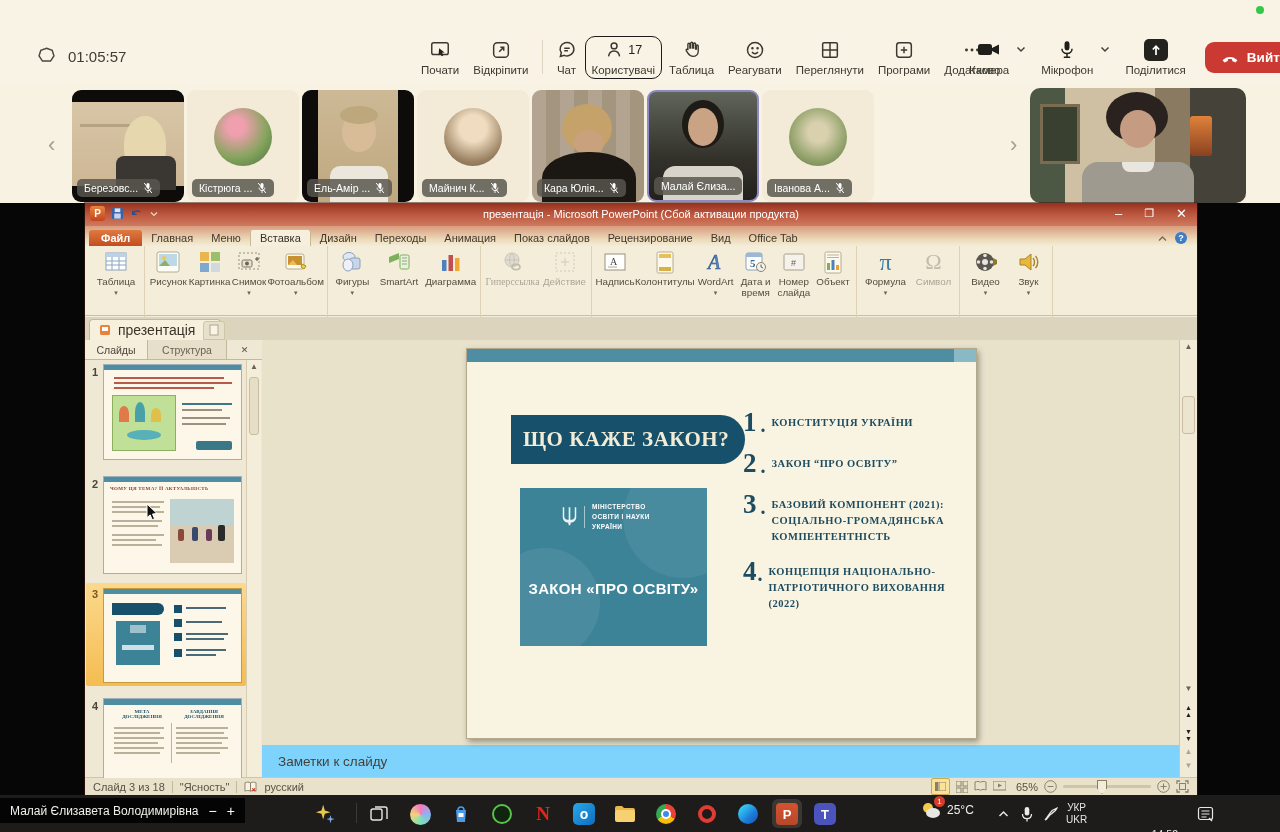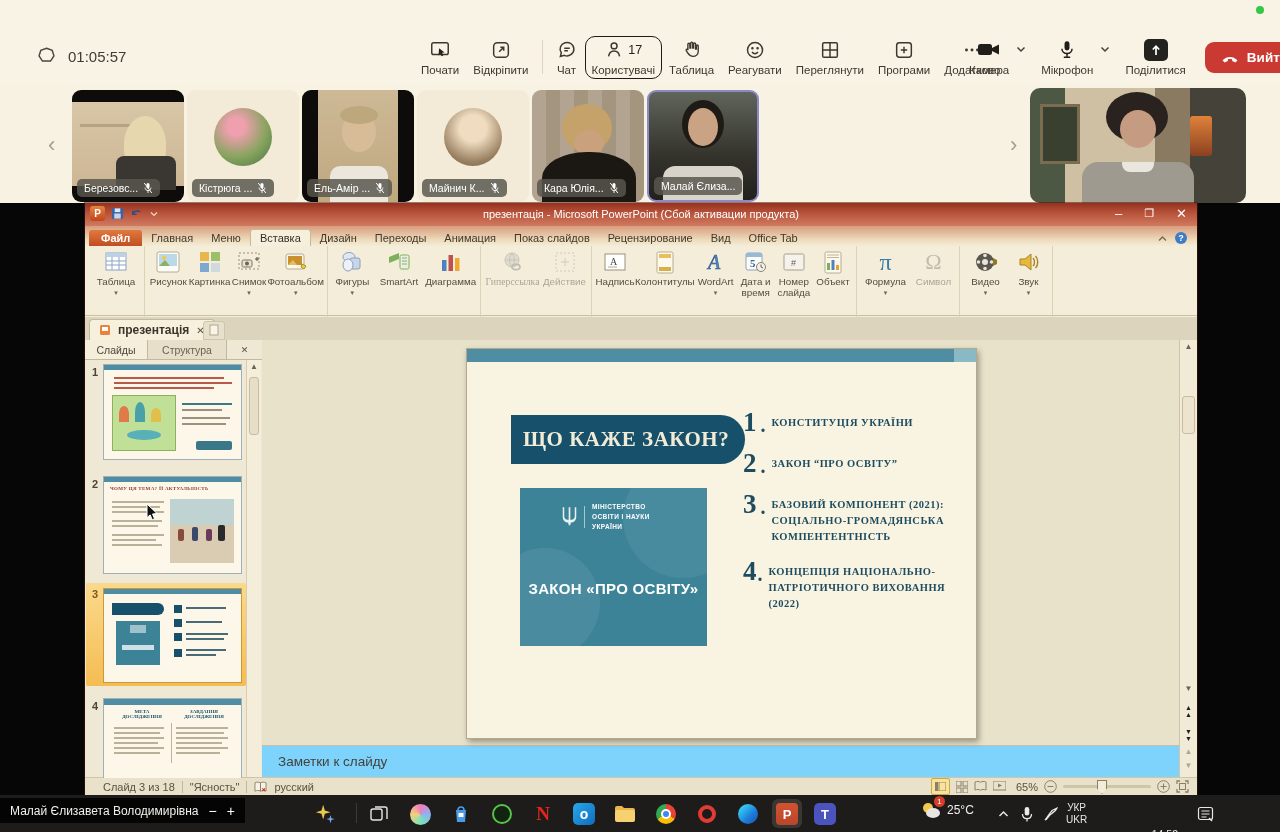--- a/index.html
+++ b/index.html
@@ -292,20 +292,31 @@
     <div class="namepill">
       <span>Кара Юлія...</span>
       <svg width="10" height="12" viewBox="0 0 12 14">
           <rect x="4.2" y="1" width="3.6" height="6.5" rx="1.8" fill="#fff"></rect>
           <path d="M2.5 6.5c0 2.2 1.6 3.6 3.5 3.6s3.5-1.4 3.5-3.6M6 10.5V13" stroke="#fff" stroke-width="1.1" fill="none"></path>
           <path d="M1.5 1l9 12" stroke="#fff" stroke-width="1.2"></path>
         </svg>
     </div>
   </div>
 
+  <div class="tile light" style="left:762px;">
+    <div class="avatar" style="background:radial-gradient(circle at 50% 42%,#d9d0ae 22%,#93a36c 62%,#5d7347);"></div>
+    <div class="namepill">
+      <span>Іванова А...</span>
+      <svg width="10" height="12" viewBox="0 0 12 14">
+          <rect x="4.2" y="1" width="3.6" height="6.5" rx="1.8" fill="#fff"></rect>
+          <path d="M2.5 6.5c0 2.2 1.6 3.6 3.5 3.6s3.5-1.4 3.5-3.6M6 10.5V13" stroke="#fff" stroke-width="1.1" fill="none"></path>
+          <path d="M1.5 1l9 12" stroke="#fff" stroke-width="1.2"></path>
+        </svg>
+    </div>
+  </div>
 
 
   <div class="abs" style="left:1030px;top:88px;width:216px;height:115px;border-radius:10px;overflow:hidden;
        background:linear-gradient(90deg,#4d5844 0 16%,#cfc0a3 16% 58%,#8a7a62 58% 74%,#45423a 74%);">
     <div class="abs" style="left:160px;top:28px;width:22px;height:40px;background:linear-gradient(180deg,#e0823a,#8a4120);border-radius:3px;"></div>
     <div class="abs" style="left:10px;top:16px;width:34px;height:54px;background:#39402f;border:3px solid #7a6c50;"></div>
     <div class="abs" style="left:76px;top:4px;width:62px;height:50px;border-radius:50%;background:#2a2episode21e;background:#2a221e;"></div>
     <div class="abs" style="left:90px;top:22px;width:36px;height:38px;border-radius:50%;background:#c59c82;"></div>
     <div class="abs" style="left:52px;top:74px;width:112px;height:42px;border-radius:16px 16px 0 0;background:#9e9a90;"></div>
     <div class="abs" style="left:92px;top:74px;width:32px;height:10px;background:#e9e6df;border-radius:0 0 8px 8px;"></div>
@@ -592,21 +603,21 @@
         <div class="rgl">Мультимедиа</div>
       </div>
     </div>
 
     <div class="abs" style="left:0;top:114px;width:1112px;height:23px;background:#ddd4bd;border-bottom:1px solid #c2b89c;">
       <div class="flex" style="position:absolute;left:4px;top:2px;height:20px;background:#f6f0dd;border:1px solid #c2b89c;border-bottom:none;border-radius:4px 4px 0 0;align-items:center;gap:7px;padding:0 9px;">
         <svg width="12" height="12" viewBox="0 0 12 12">
             <rect x="1" y="1" width="10" height="10" rx="1.5" fill="#e8833e"></rect>
             <rect x="3" y="3" width="6" height="4" fill="#fff"></rect>
           </svg>
-        <span style="font-size:12px;font-weight:bold;color:#3c332a;">презентація</span>
+        <span style="font-size:14px;font-weight:normal;color:#3c332a;">презентація</span>
         <span style="font-size:10px;color:#5a5143;">✕</span>
       </div>
       <div style="position:absolute;left:118px;top:4px;width:20px;height:17px;background:#e7e0ca;border:1px solid #cfc5a9;border-radius:3px 3px 0 0;">
         <svg width="10" height="12" viewBox="0 0 10 12" style="margin:2px auto;">
             <rect x="1" y="1" width="8" height="10" fill="#f8f4e8" stroke="#b0a68c"></rect>
           </svg>
       </div>
     </div>
 
     <div class="abs" style="left:0;top:137px;width:177px;height:440px;background:#efe8d4;border-right:1px solid #c2b89c;">
@@ -633,21 +644,21 @@
     </div>
 
     <div class="abs" style="left:177px;top:542px;width:917px;height:32px;background:#7dd3fc;border-top:1px solid #c9bfa4;">
       <span style="position:absolute;left:16px;top:8px;font-size:13.5px;color:#45413a;">Заметки к слайду</span>
     </div>
     <div class="abs" style="left:1094px;top:542px;width:17px;height:32px;background:#f1ead7;border-left:1px solid #cfc5a9;">
       <div style="text-align:center;font-size:8px;color:#b0a68c;line-height:13px;">▲</div>
       <div style="text-align:center;font-size:8px;color:#b0a68c;line-height:16px;">▼</div>
     </div>
 
-    <div class="abs flex" style="left:0;top:574px;width:1112px;height:18px;background:#e9e1ca;border-top:1px solid #cfc5a9;align-items:center;padding:0 18px;box-sizing:border-box;">
+    <div class="abs flex" style="left:0;top:574px;width:1112px;height:18px;background:#e9e1ca;border-top:1px solid #cfc5a9;align-items:center;padding:0 8px;box-sizing:border-box;">
       <span class="sb-text">Слайд 3 из 18</span>
       <span class="sb-sep"></span>
       <span class="sb-text">"Ясность"</span>
       <span class="sb-sep"></span>
       <svg width="13" height="12" viewBox="0 0 14 13">
           <path d="M1 2c2-1 4-1 6 0v9c-2-1-4-1-6 0zM7 2c2-1 4-1 6 0v9c-2-1-4-1-6 0z" fill="#f6f2e4" stroke="#8a8068"></path>
           <path d="M9 8l3 3M12 8l-3 3" stroke="#c03a2a" stroke-width="1.3"></path>
         </svg>
       <span class="sb-text" style="margin-left:7px;">русский</span>
 

